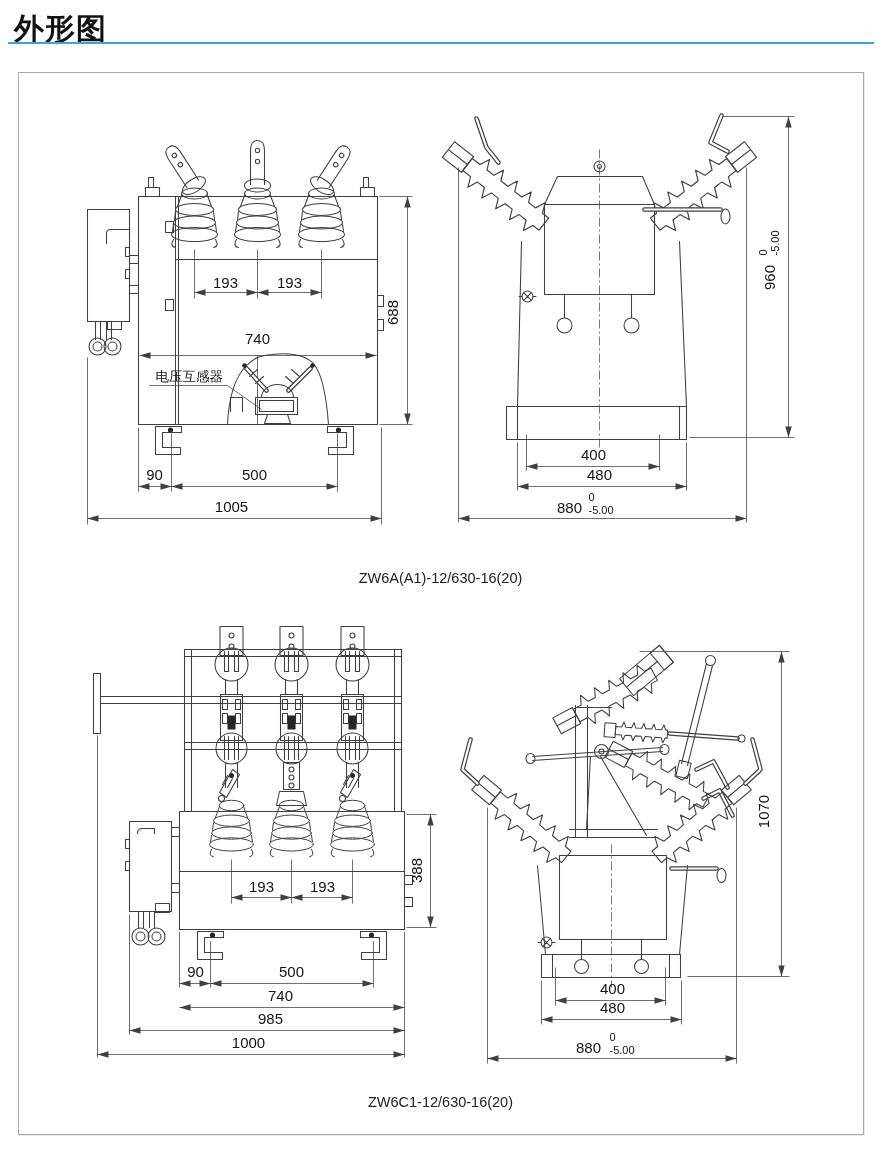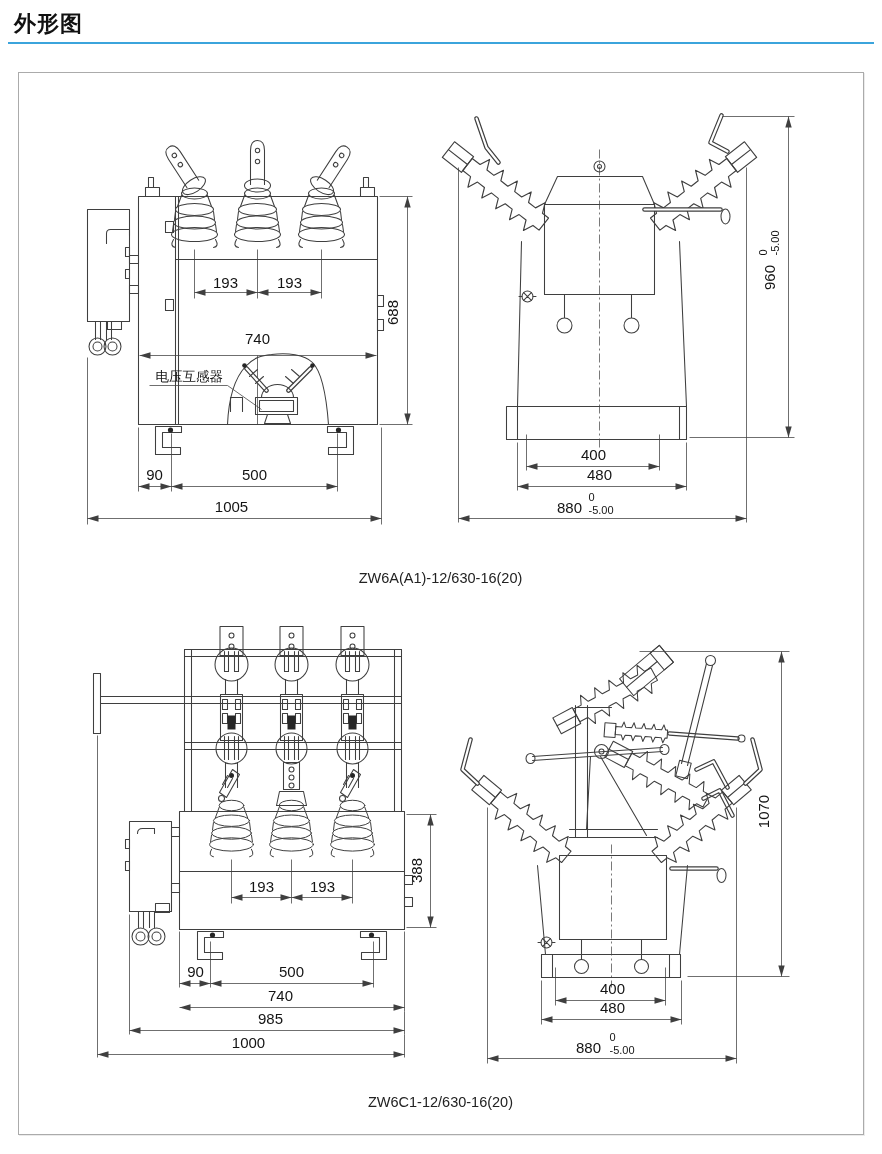--- a/index.html
+++ b/index.html
@@ -1,20 +1,20 @@
 <!DOCTYPE html>
 <html style="--accent: #3ba4dc; --line: #3f3f3f; --ink: #141414; --frame: #ababab;"><head>
 <meta charset="utf-8">
 <style>
   :root{
     --accent:#3ba4dc; --line:#3f3f3f; --ink:#141414; --frame:#ababab;
   }
   html,body{margin:0;padding:0;background:#fff;}
   body{width:882px;height:1154px;position:relative;font-family:"Liberation Sans",sans-serif;}
-  .page-title{position:absolute;left:14px;top:9px;font-size:22px;font-weight:bold;color:#111;letter-spacing:1px;}
+  .page-title{position:absolute;left:14px;top:9px;font-size:30px;font-weight:bold;color:#111;letter-spacing:1px;}
   .accent-rule{position:absolute;left:8px;right:8px;top:42px;height:2px;background:var(--accent);}
   .drawing-frame{position:absolute;left:18px;top:72px;width:846px;height:1063px;border:1.5px solid var(--frame);box-shadow:1px 1px 0 rgba(0,0,0,0.08);box-sizing:border-box;background:#fff;}
   svg{display:block;}
   svg text{font-family:"Liberation Sans",sans-serif;}
   .ln{fill:none;stroke:var(--line);stroke-width:1.05;stroke-linejoin:round;stroke-linecap:round;}
   .xl{fill:none;stroke:var(--line);stroke-width:0.75;}
   .dl{fill:none;stroke:var(--line);stroke-width:0.75;marker-start:url(#arr);marker-end:url(#arr);}
   .cl{fill:none;stroke:var(--line);stroke-width:0.7;stroke-dasharray:9 3 2 3;}
   .rodO{fill:none;stroke:var(--line);stroke-width:4.6;stroke-linecap:round;stroke-linejoin:round;}
   .rodI{fill:none;stroke:#fff;stroke-width:2.2;stroke-linecap:round;stroke-linejoin:round;}

